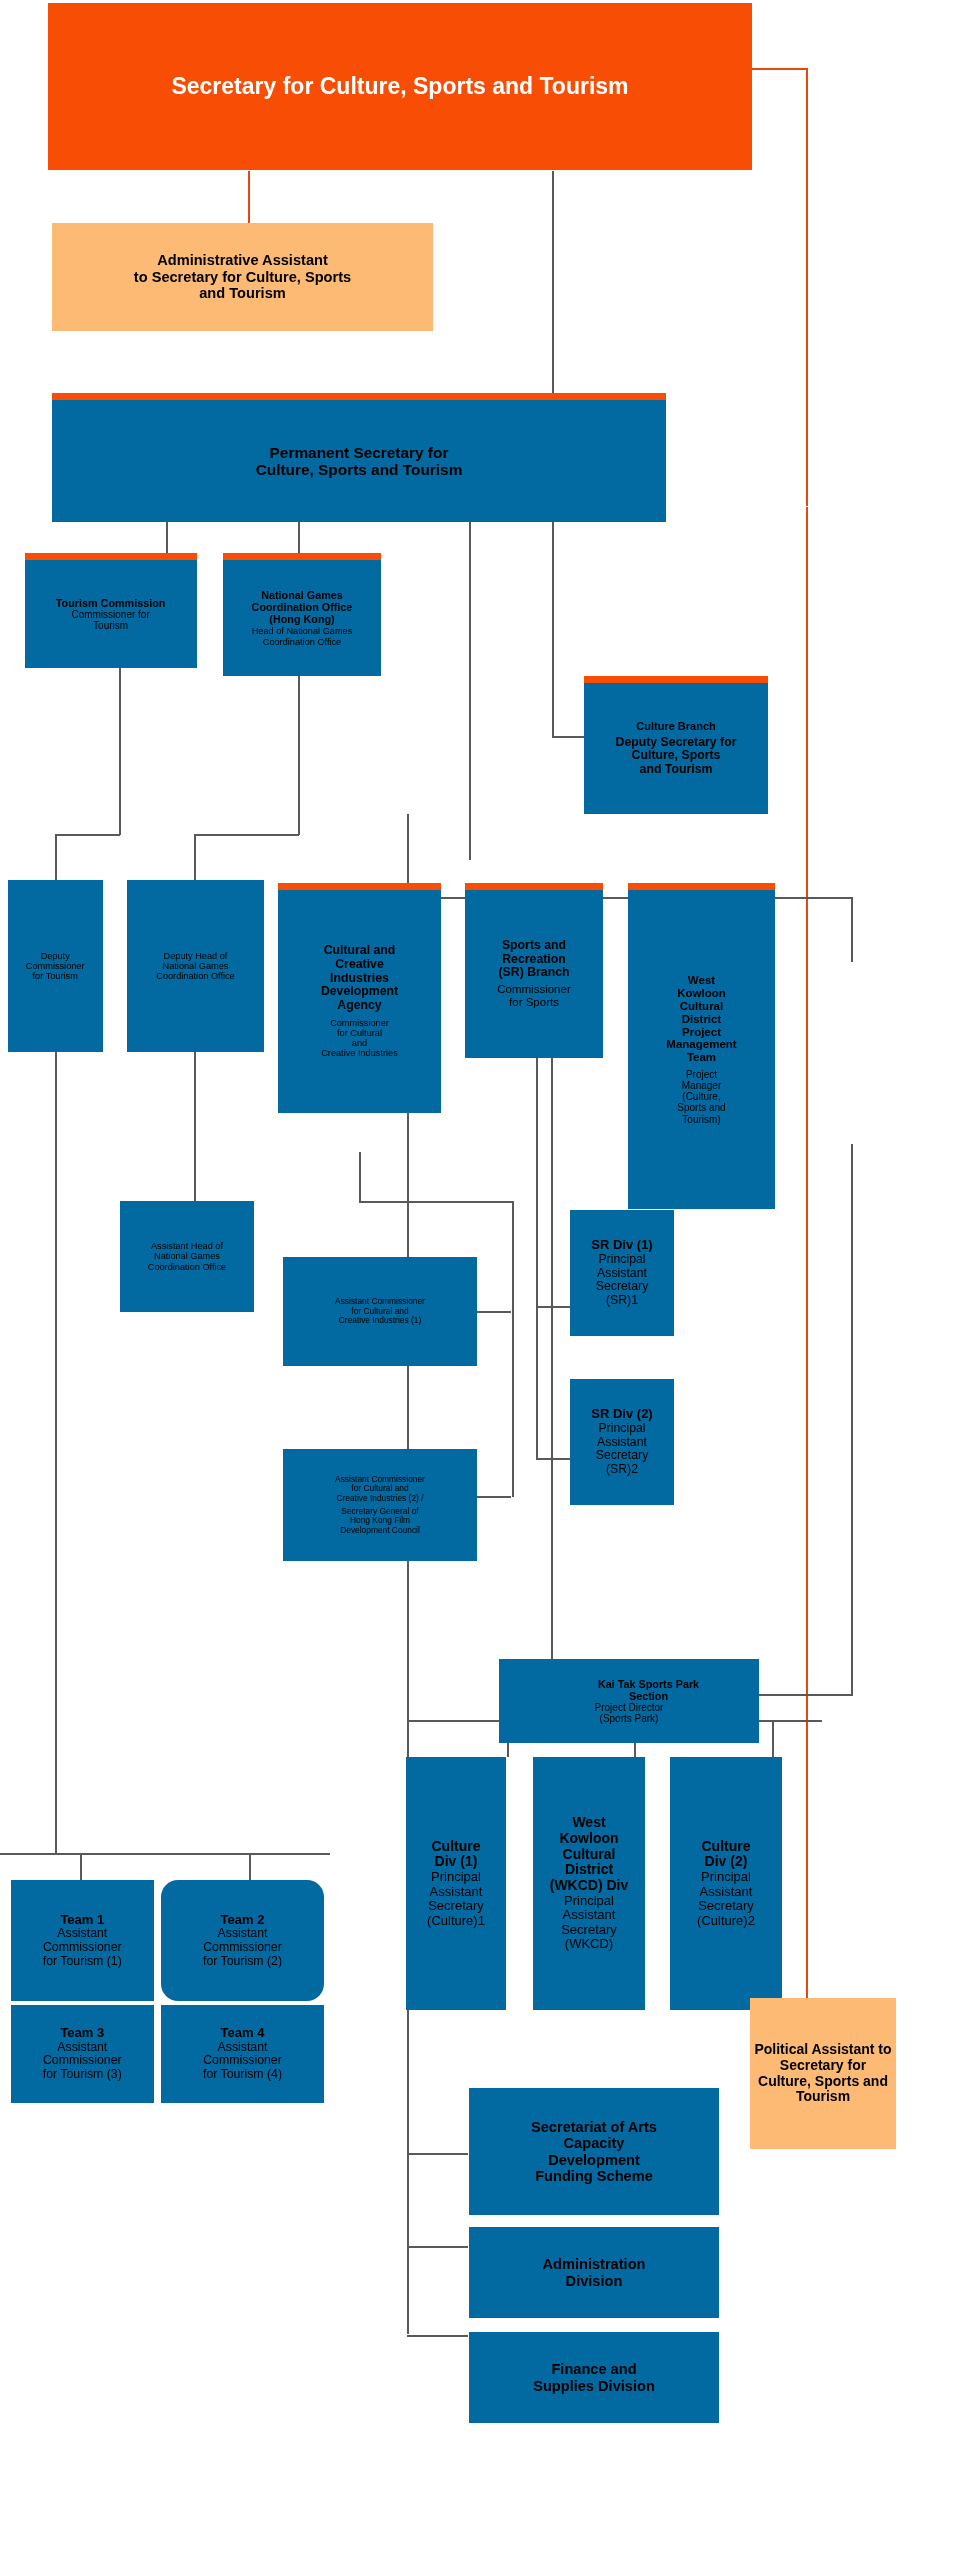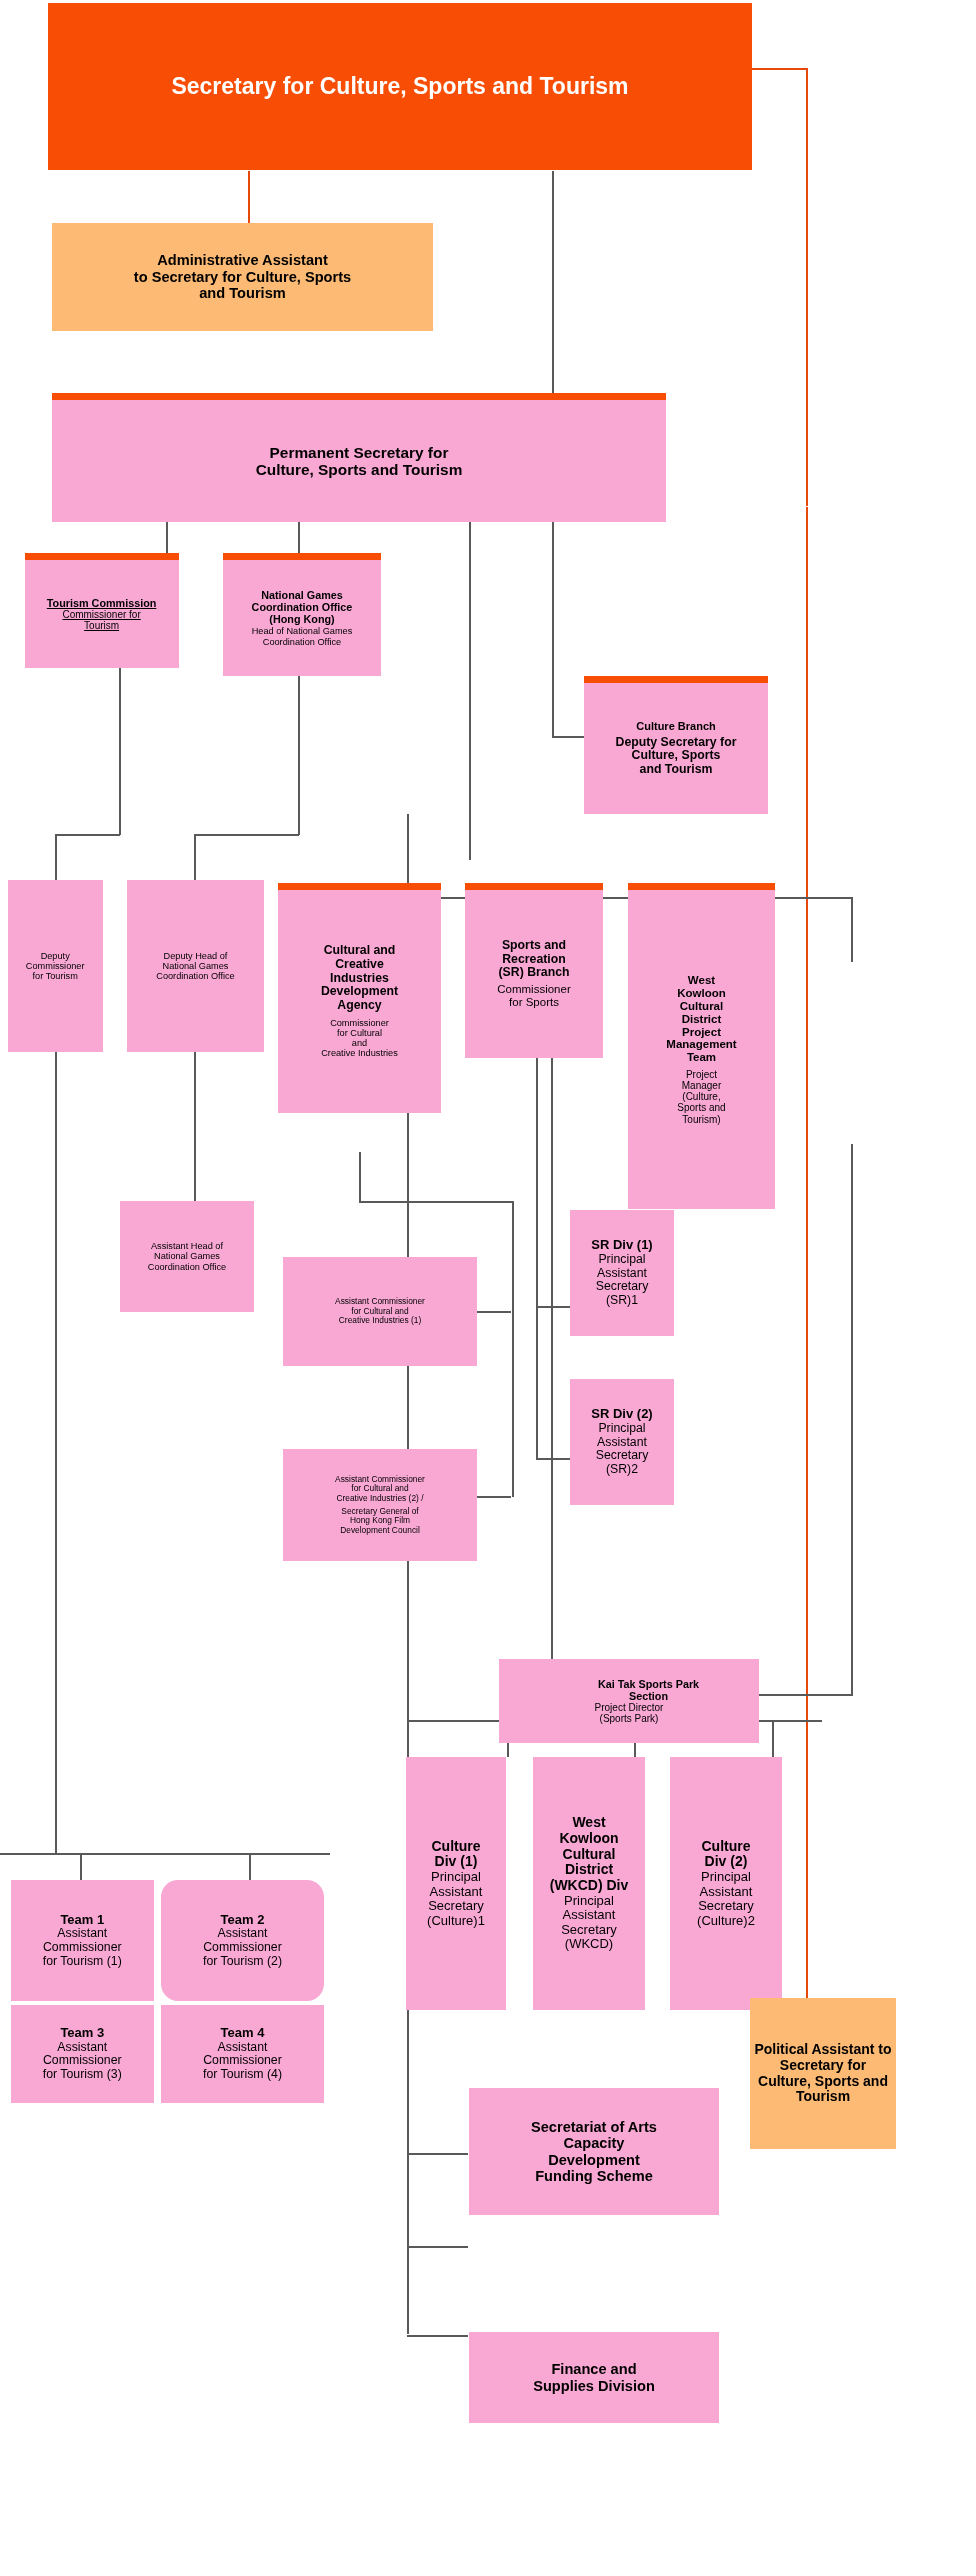--- a/index.html
+++ b/index.html
@@ -23,21 +23,21 @@
     box-sizing: border-box;
     display: flex;
     flex-direction: column;
     align-items: center;
     justify-content: center;
     text-align: center;
     line-height: 1.12;
     padding: 1.5px 3.1px;
   }
   .gray {
-    background: #f9a8d4;
+    background: #0369a1;
   }
   .peach {
     background: #fdba74;
   }
   .orange {
     background: #f74d05;
     color: #ffffff;
   }
   .topbar {
     position: absolute;
@@ -173,21 +173,21 @@
 and Tourism</span>
   </div>
 
 
   <div class="box gray has-topbar fs-ps" style="left:52px; top:393px; width:614px; height:129px; white-space:pre-line; font-weight:bold;">
     <div class="topbar"></div>
     <span class="title">Permanent Secretary for
 Culture, Sports and Tourism</span>
   </div>
 
-  <div class="box gray has-topbar" style="left:24.6px; top:553px; width:154px; height:115px;text-decoration:underline;">
+  <div class="box gray has-topbar" style="left:24.6px; top:553px; width:172px; height:115px;">
     <div class="topbar"></div>
     <span class="title fs-tc-t">Tourism Commission</span>
     <span class="sub fs-tc-s" style="white-space:pre-line;">Commissioner for
 Tourism</span>
   </div>
 
   <div class="box gray has-topbar" style="left:223px; top:553px; width:158px; height:123px;">
     <div class="topbar"></div>
     <span class="title fs-ng-t" style="white-space:pre-line;">National Games
 Coordination Office
@@ -356,20 +356,24 @@
 (Culture)2</span>
   </div>
 
   <div class="box gray fs-div" style="left:469px; top:2088px; width:250px; height:127px; white-space:pre-line; font-weight:bold;">
     <span class="title">Secretariat of Arts
 Capacity
 Development
 Funding Scheme</span>
   </div>
 
+  <div class="box gray fs-div" style="left:469px; top:2227px; width:250px; height:91px; white-space:pre-line; font-weight:bold;">
+    <span class="title">Administration
+Division</span>
+  </div>
 
   <div class="box gray fs-div" style="left:469px; top:2332px; width:250px; height:91px; white-space:pre-line; font-weight:bold;">
     <span class="title">Finance and
 Supplies Division</span>
   </div>
 
   <div class="box peach fs-pa" style="left:750px; top:1998px; width:146px; height:151px; font-weight:bold;">
     <span class="title">Political Assistant to Secretary for Culture, Sports and Tourism</span>
   </div>
 

